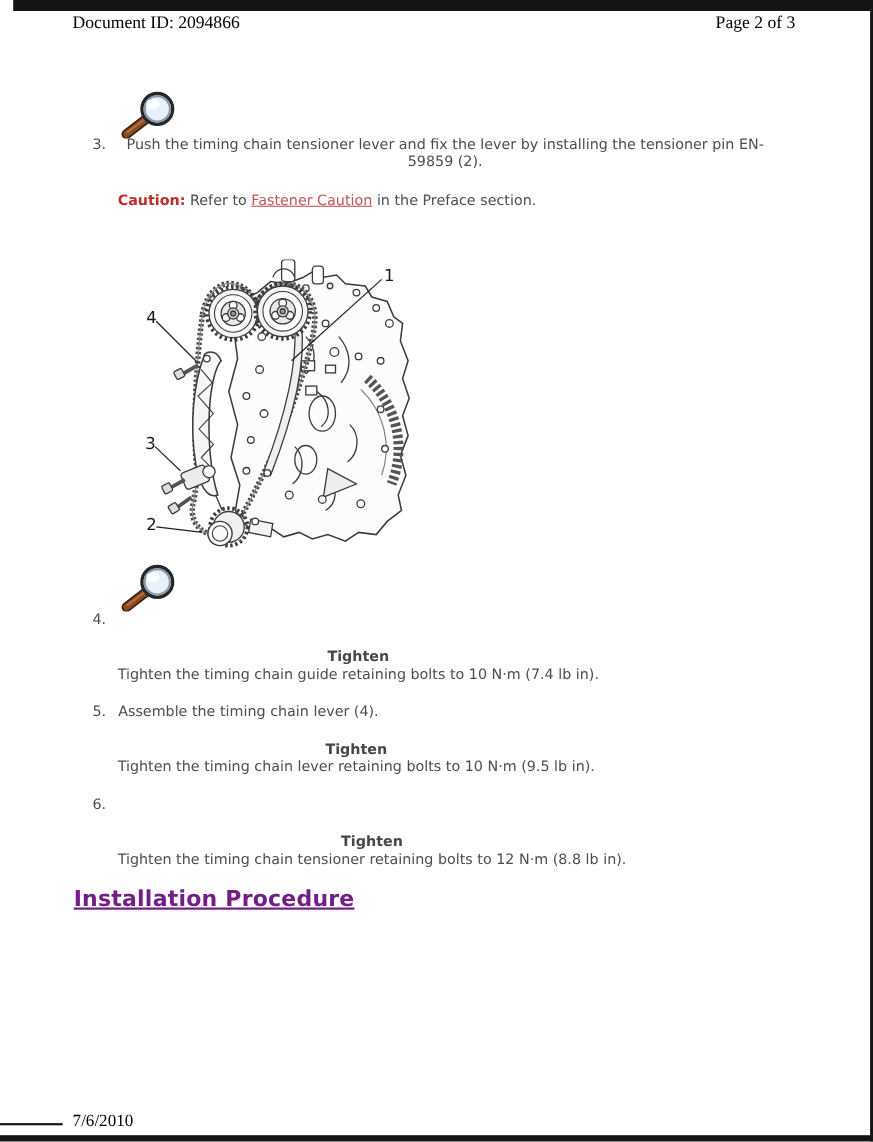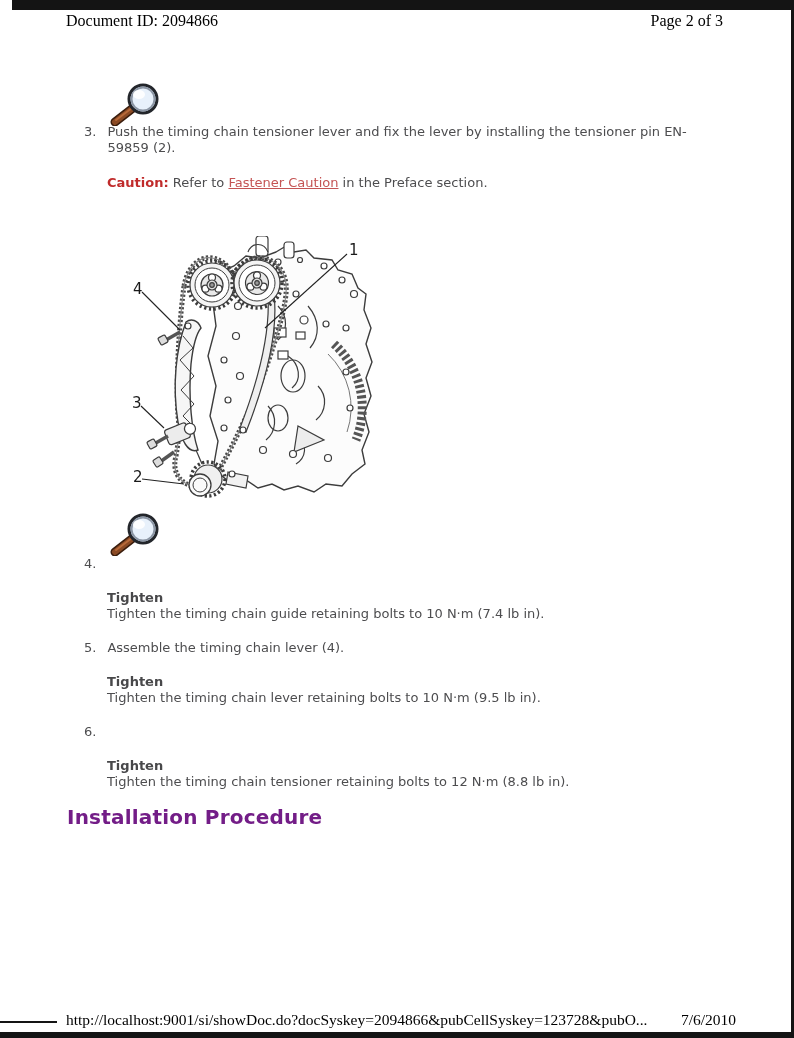--- a/index.html
+++ b/index.html
@@ -1,18 +1,18 @@
 <!DOCTYPE html>
 <html><head>
 <meta charset="utf-8">
 <style>
   html,body{margin:0;padding:0;background:#ffffff;}
   .page{
     position:relative;width:794px;height:1038px;background:#ffffff;overflow:hidden;
-    font-family:"DejaVu Sans","Liberation Sans",sans-serif;color:#4d4d4f;
+    font-family:"DejaVu Sans","Liberation Sans",sans-serif;color:#4d4d4f;text-align:center;
   }
   
   .bar-top{position:absolute;top:0;left:12px;right:0;height:10px;background:#141414;}
   .bar-right{position:absolute;top:0;right:0;bottom:0;width:3px;background:#141414;}
   .bar-bottom{position:absolute;left:0;right:0;bottom:0;height:6px;background:#141414;}
   .bar-bottom-notch{position:absolute;left:0;bottom:15px;width:57px;height:2px;background:#141414;}
 
   .hdr{
     position:absolute;top:12px;left:66px;right:71px;display:flex;justify-content:space-between;
     font-family:"Liberation Serif","DejaVu Serif",serif;font-size:16px;color:#000;
@@ -43,21 +43,21 @@
   .t4{top:590px;}
   .t5{top:674px;}
   .t6{top:758px;}
 
   .figure{position:absolute;left:128px;top:236px;width:270px;height:270px;}
   .figure svg{display:block;}
   .figure text{font-family:"DejaVu Sans",sans-serif;font-size:15px;fill:#1a1a1a;}
 
   .section-heading{
     position:absolute;left:67px;top:805px;
-    font-size:20px;font-weight:bold;color:#731d87;cursor:pointer;
+    font-size:20px;font-weight:bold;color:#731d87;text-decoration:underline;cursor:pointer;
     letter-spacing:0.2px;
   }
 </style>
 </head>
 <body>
 
 <div class="page">
 
   <div class="bar-top"></div>
   <div class="bar-right"></div>
@@ -237,17 +237,16 @@
     <span class="num">6.</span>
   </div>
   <div class="tighten t6">
     <div class="tl">Tighten</div>
     <div>Tighten the timing chain tensioner retaining bolts to 12 N·m (8.8 lb in).</div>
   </div>
 
   <a class="section-heading">Installation Procedure</a>
 
   <div class="ftr">
-    <span class="url">http://localhost:9001/si/showDoc.do?docSyskey=2094866&amp;pubCellSyskey=123728&amp;pubO...</span>
     <span class="date">7/6/2010</span>
   </div>
 
 </div>
 
 </body></html>

